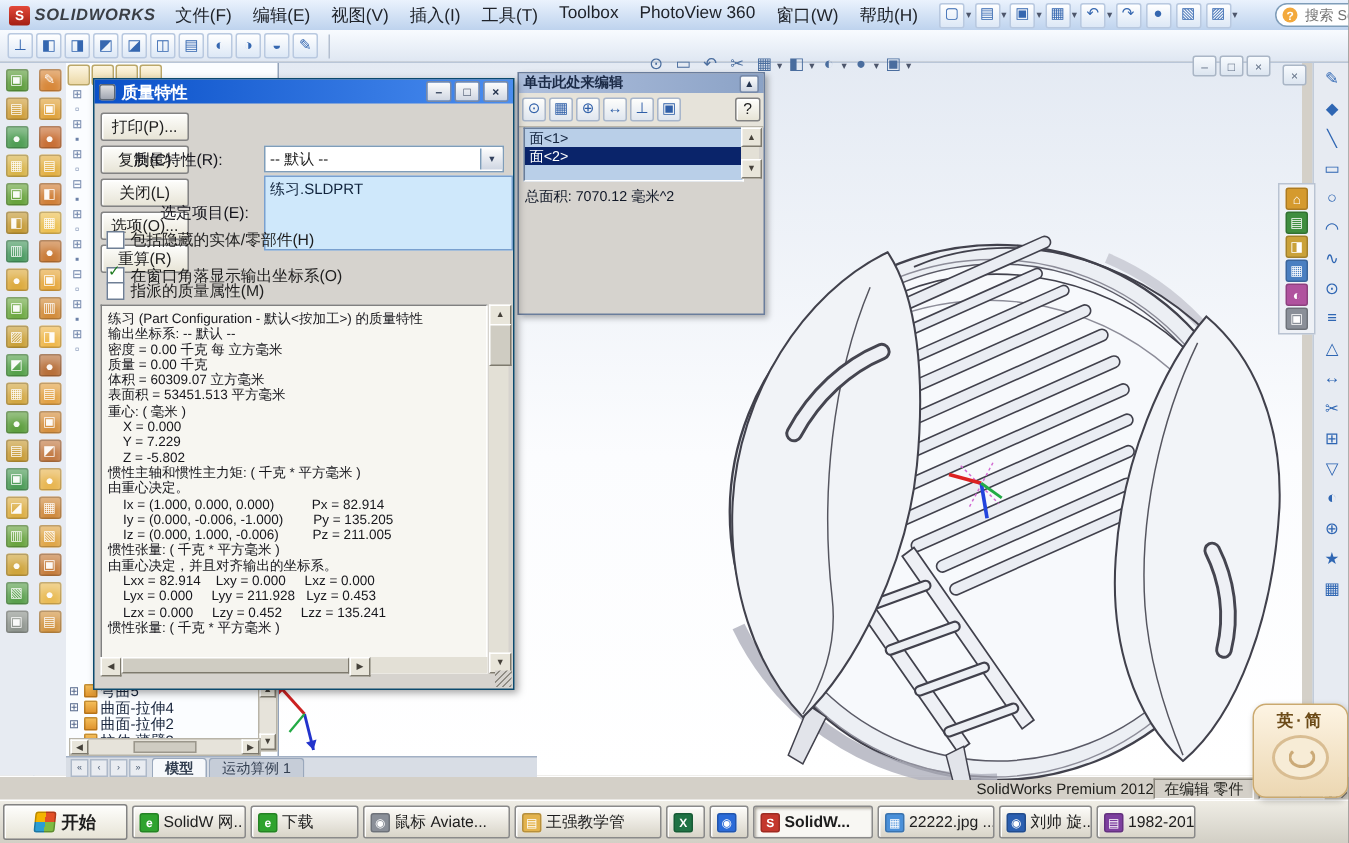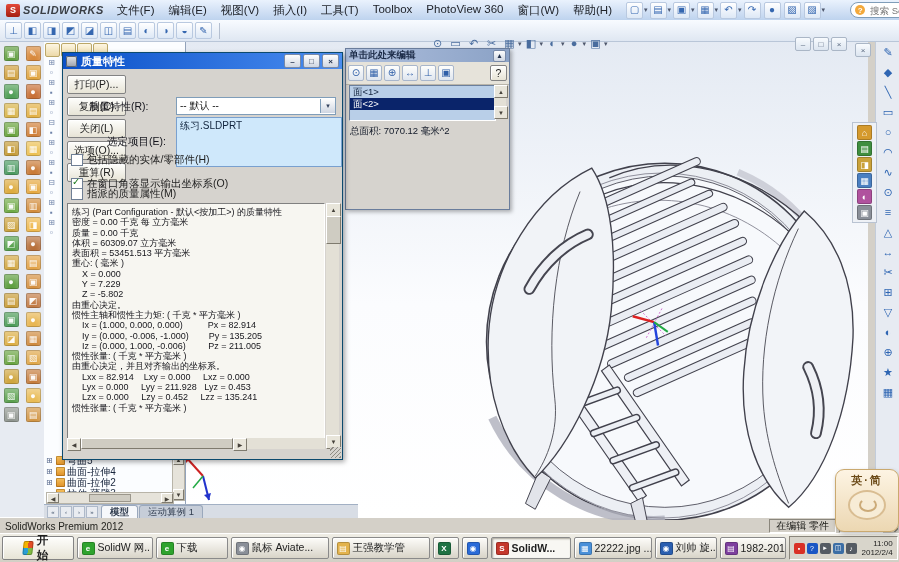--- a/index.html
+++ b/index.html
@@ -125,21 +125,21 @@
   #measure-list{position:absolute;left:3px;top:36px;width:145px;height:34px;background:#b9cfe8;
     border:1px solid;border-color:#6b7f9c #fff #fff #6b7f9c;font-size:9.5px;overflow:hidden;}
   .mrow{height:12px;display:flex;align-items:center;padding-left:3px;color:#14253f;white-space:nowrap;}
   .mrow.selected{background:#0a246a;color:#fff;}
   #measure-vsb{position:absolute;left:148px;top:36px;width:12px;height:34px;background:#e3e0d6;}
   #measure-vsb .sb-btn{width:12px;height:11px;}
   #measure-result{position:absolute;left:4px;top:76px;font-size:9.5px;color:#111827;}
   
   #statusbar{left:0;top:517px;width:899px;height:16px;background:#d4d0c8;border-top:1px solid #fff;
     display:flex;align-items:center;font-size:10px;color:#23231f;}
-  #statusbar .lefttxt{padding-left:5px;flex:1;}
+  #statusbar .lefttxt{padding-left:5px;flex:1;text-align:right;}
   .ssec{height:12px;display:flex;align-items:center;padding:0 6px;margin-right:3px;
     border:1px solid;border-color:#8a867c #fff #fff #8a867c;white-space:nowrap;}
   #status-grip{width:12px;height:12px;margin-right:1px;
     background:repeating-linear-gradient(135deg,#d4d0c8 0 2px,#918d82 2px 3px);}
   
   #taskbar{left:0;top:533px;width:899px;height:29px;background:linear-gradient(#efede5,#d2cfc5);
     border-top:1px solid #fff;display:flex;align-items:center;gap:3px;padding:0 2px;box-sizing:border-box;z-index:40;}
   #start-btn{height:22px;padding:0 20px;display:flex;align-items:center;gap:4px;font-weight:bold;font-size:11.5px;}
   #start-flag{width:14px;height:14px;border-radius:2px;
     background:conic-gradient(#e34f26 0 25%,#7fbb42 0 50%,#2b9ed4 0 75%,#f4b400 0);
@@ -580,31 +580,32 @@
         </label>
 
         <label class="cbrow" style="left: 8px; top: 134px;">
           <span class="cb"></span>
           <span>指派的质量属性(M)</span>
         </label>
       </div>
     <div id="report">
 
     <div class="rline">练习 (Part Configuration - 默认&lt;按加工&gt;) 的质量特性</div>
+        <div class="rline">输出坐标系: -- 默认 --</div>
         <div class="rline">密度 = 0.00 千克 每 立方毫米</div>
         <div class="rline">质量 = 0.00 千克</div>
         <div class="rline">体积 = 60309.07 立方毫米</div>
         <div class="rline">表面积 = 53451.513 平方毫米</div>
         <div class="rline">重心: ( 毫米 )</div>
         <div class="rline">    X = 0.000</div>
         <div class="rline">    Y = 7.229</div>
         <div class="rline">    Z = -5.802</div>
         <div class="rline"></div>
+        <div class="rline">惯性主轴和惯性主力矩: ( 千克 * 平方毫米 )</div>
         <div class="rline">由重心决定。</div>
-        <div class="rline">惯性主轴和惯性主力矩: ( 千克 * 平方毫米 )</div>
         <div class="rline">    Ix = (1.000, 0.000, 0.000)          Px = 82.914</div>
         <div class="rline">    Iy = (0.000, -0.006, -1.000)        Py = 135.205</div>
         <div class="rline">    Iz = (0.000, 1.000, -0.006)         Pz = 211.005</div>
         <div class="rline"></div>
         <div class="rline">惯性张量: ( 千克 * 平方毫米 )</div>
         <div class="rline">由重心决定，并且对齐输出的坐标系。</div>
         <div class="rline">    Lxx = 82.914    Lxy = 0.000     Lxz = 0.000</div>
         <div class="rline">    Lyx = 0.000     Lyy = 211.928   Lyz = 0.453</div>
         <div class="rline">    Lzx = 0.000     Lzy = 0.452     Lzz = 135.241</div>
         <div class="rline"></div>
@@ -680,34 +681,20 @@
         <span class="tbtn" style="width: 62px;">
           <span class="tico" style="background: rgb(43, 95, 176);">◉</span>
           <span>刘帅 旋...</span>
         </span>
 
         <span class="tbtn" style="width: 66px;">
           <span class="tico" style="background: rgb(125, 63, 158);">▤</span>
           <span>1982-2012...</span>
         </span>
       </div>
-    <div id="tray">
-      <span style="display:flex;gap:2px">
-
-      <span class="tri" style="background: rgb(217, 48, 37);">▪</span>
-          <span class="tri" style="background: rgb(26, 86, 196);">?</span>
-          <span class="tri" style="background: rgb(85, 91, 99);">▸</span>
-          <span class="tri" style="background: rgb(60, 110, 165);">◫</span>
-          <span class="tri" style="background: rgb(85, 91, 99);">♪</span>
-        </span>
-      <div id="clock">
-        <div>11:00</div>
-        <div>2012/2/4</div>
-      </div>
-    </div>
   </div>
 
   <div id="sticker" class="abs">
     <span class="stext">英·简</span>
     <span class="cup"></span>
   </div>
 
 </div>
 
 </body></html>

